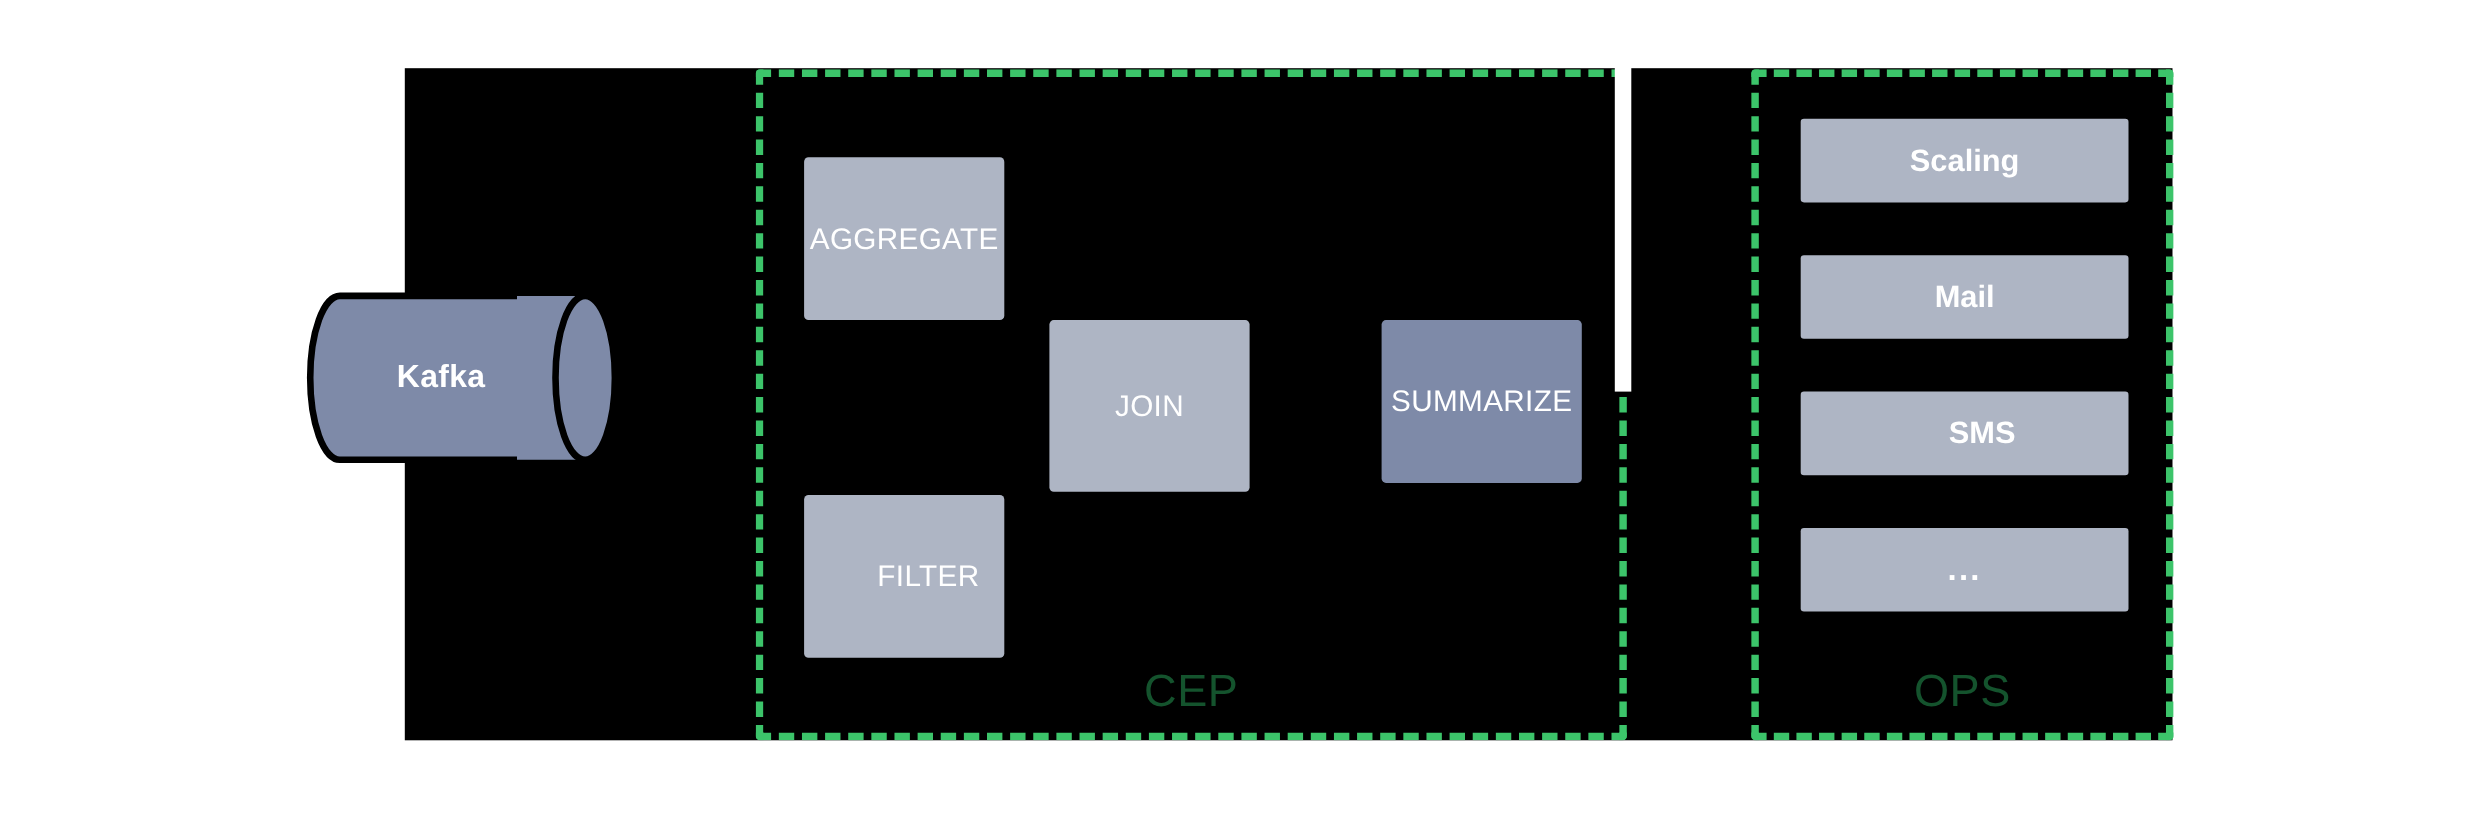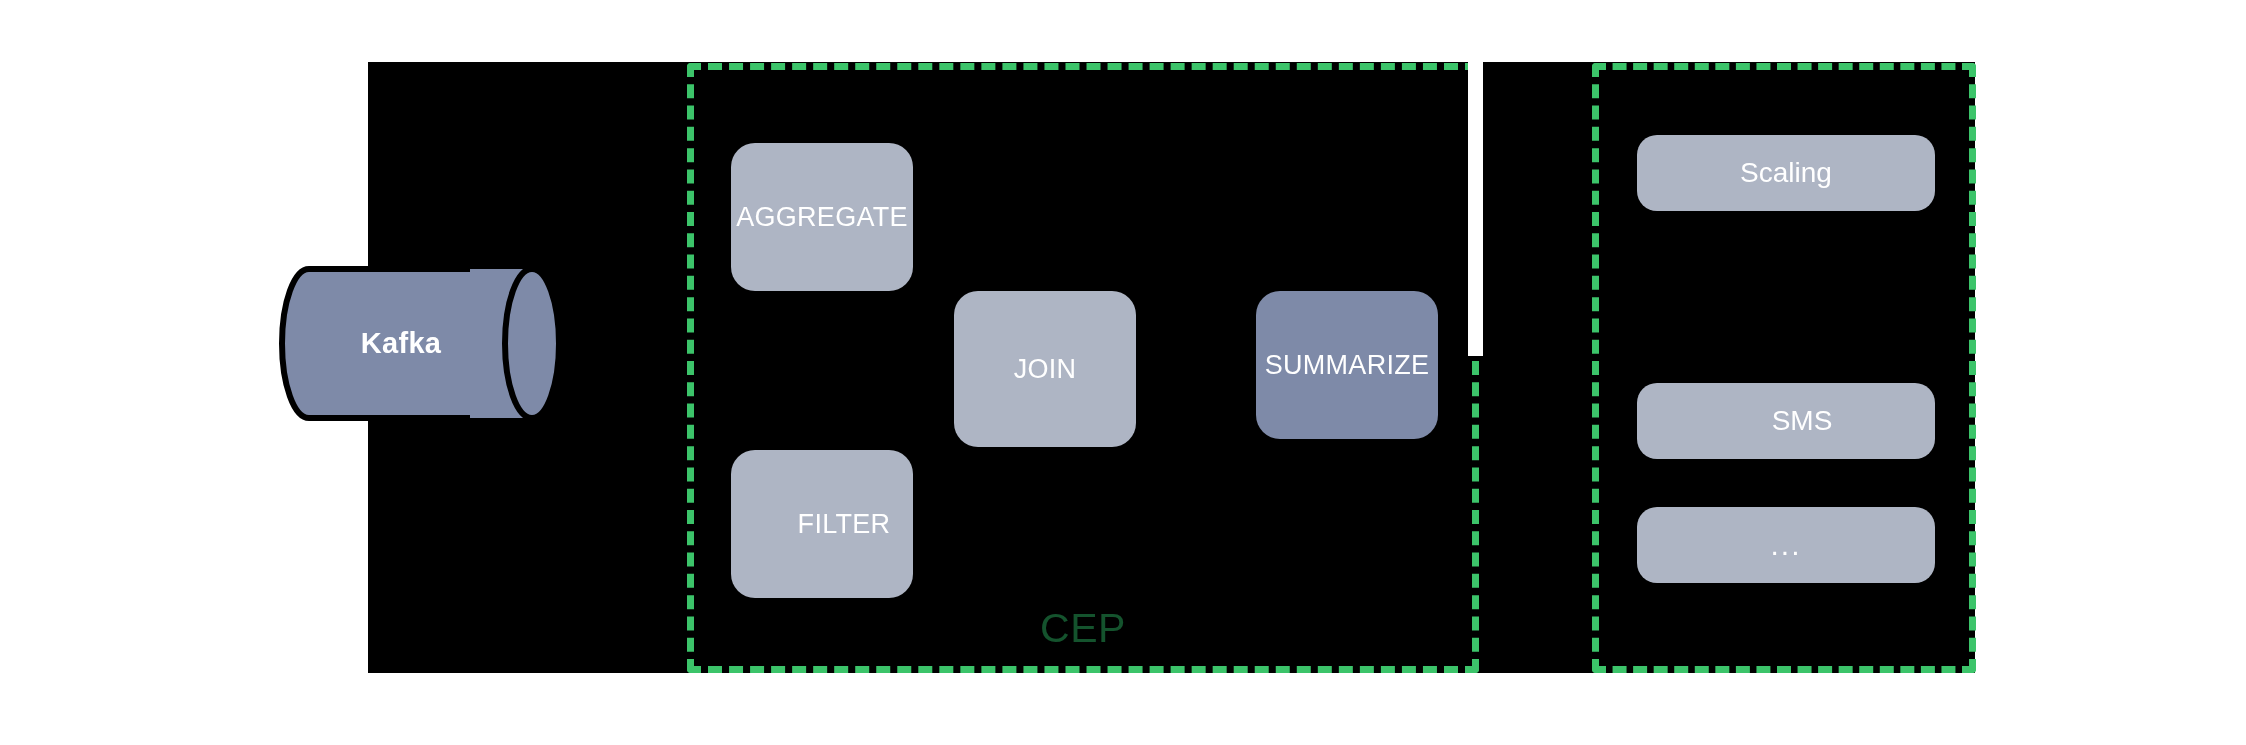--- a/index.html
+++ b/index.html
@@ -81,21 +81,21 @@
   .label-ops {
     left: 1592px;
     top: 608px;
     width: 384px;
   }
 
   
   .op-box {
     position: absolute;
     box-sizing: border-box;
-    border-radius: 24px;
+    border-radius: 4px;
     display: flex;
     align-items: center;
     justify-content: center;
     color: #ffffff;
     font-size: 27px;
     font-weight: 400;
     letter-spacing: 0.3px;
     text-align: center;
     white-space: nowrap;
   }
@@ -108,29 +108,28 @@
   .box-summarize { left: 1256px; top: 291px; width: 182px; height: 148px; }
 
   
   .ops-box {
     position: absolute;
     box-sizing: border-box;
     left: 1637px;
     width: 298px;
     height: 76px;
     background: #aeb5c4;
-    border-radius: 20px;
+    border-radius: 3px;
     display: flex;
     align-items: center;
     justify-content: center;
     color: #ffffff;
     font-size: 28px;
-    font-weight: 400;
-    white-space: nowrap;
-    margin-top: 27px;
+    font-weight: 700;
+    white-space: nowrap;
   }
   .ops-1 { top: 108px; }
   .ops-2 { top: 232px; }
   .ops-3 { top: 356px; padding-left: 32px; }
   .ops-4 { top: 480px; }
   .ops-ellipsis { font-size: 30px; letter-spacing: 2px; }
 
   
   .kafka-wrap {
     position: absolute;
@@ -178,27 +177,29 @@
   <div class="op-box op-light box-aggregate">AGGREGATE</div>
 
   <div class="op-box op-light box-filter">FILTER</div>
 
   <div class="op-box op-light box-join">JOIN</div>
 
   <div class="op-box op-dark box-summarize">SUMMARIZE</div>
 
   <div class="ops-box ops-1">Scaling</div>
 
+  <div class="ops-box ops-2">Mail</div>
 
   <div class="ops-box ops-3">SMS</div>
 
   <div class="ops-box ops-4 ops-ellipsis">...</div>
 
   <div class="zone-label label-cep">CEP</div>
 
+  <div class="zone-label label-ops">OPS</div>
 
   <div class="kafka-wrap">
     <svg viewBox="0 0 312 161" xmlns="http://www.w3.org/2000/svg">
 
       <path d="M 262 6 L 39 6 A 27 74.5 0 0 0 39 155 L 262 155 Z" fill="#7e8aa8" stroke="#000000" stroke-width="6"></path>
 
       <path d="M 200 6 L 262 6 A 27 74.5 0 0 1 262 155 L 200 155 Z" fill="#7e8aa8" stroke="none"></path>
 
       <ellipse cx="262" cy="80.5" rx="27" ry="74.5" fill="#7e8aa8" stroke="#000000" stroke-width="6"></ellipse>
     </svg>

